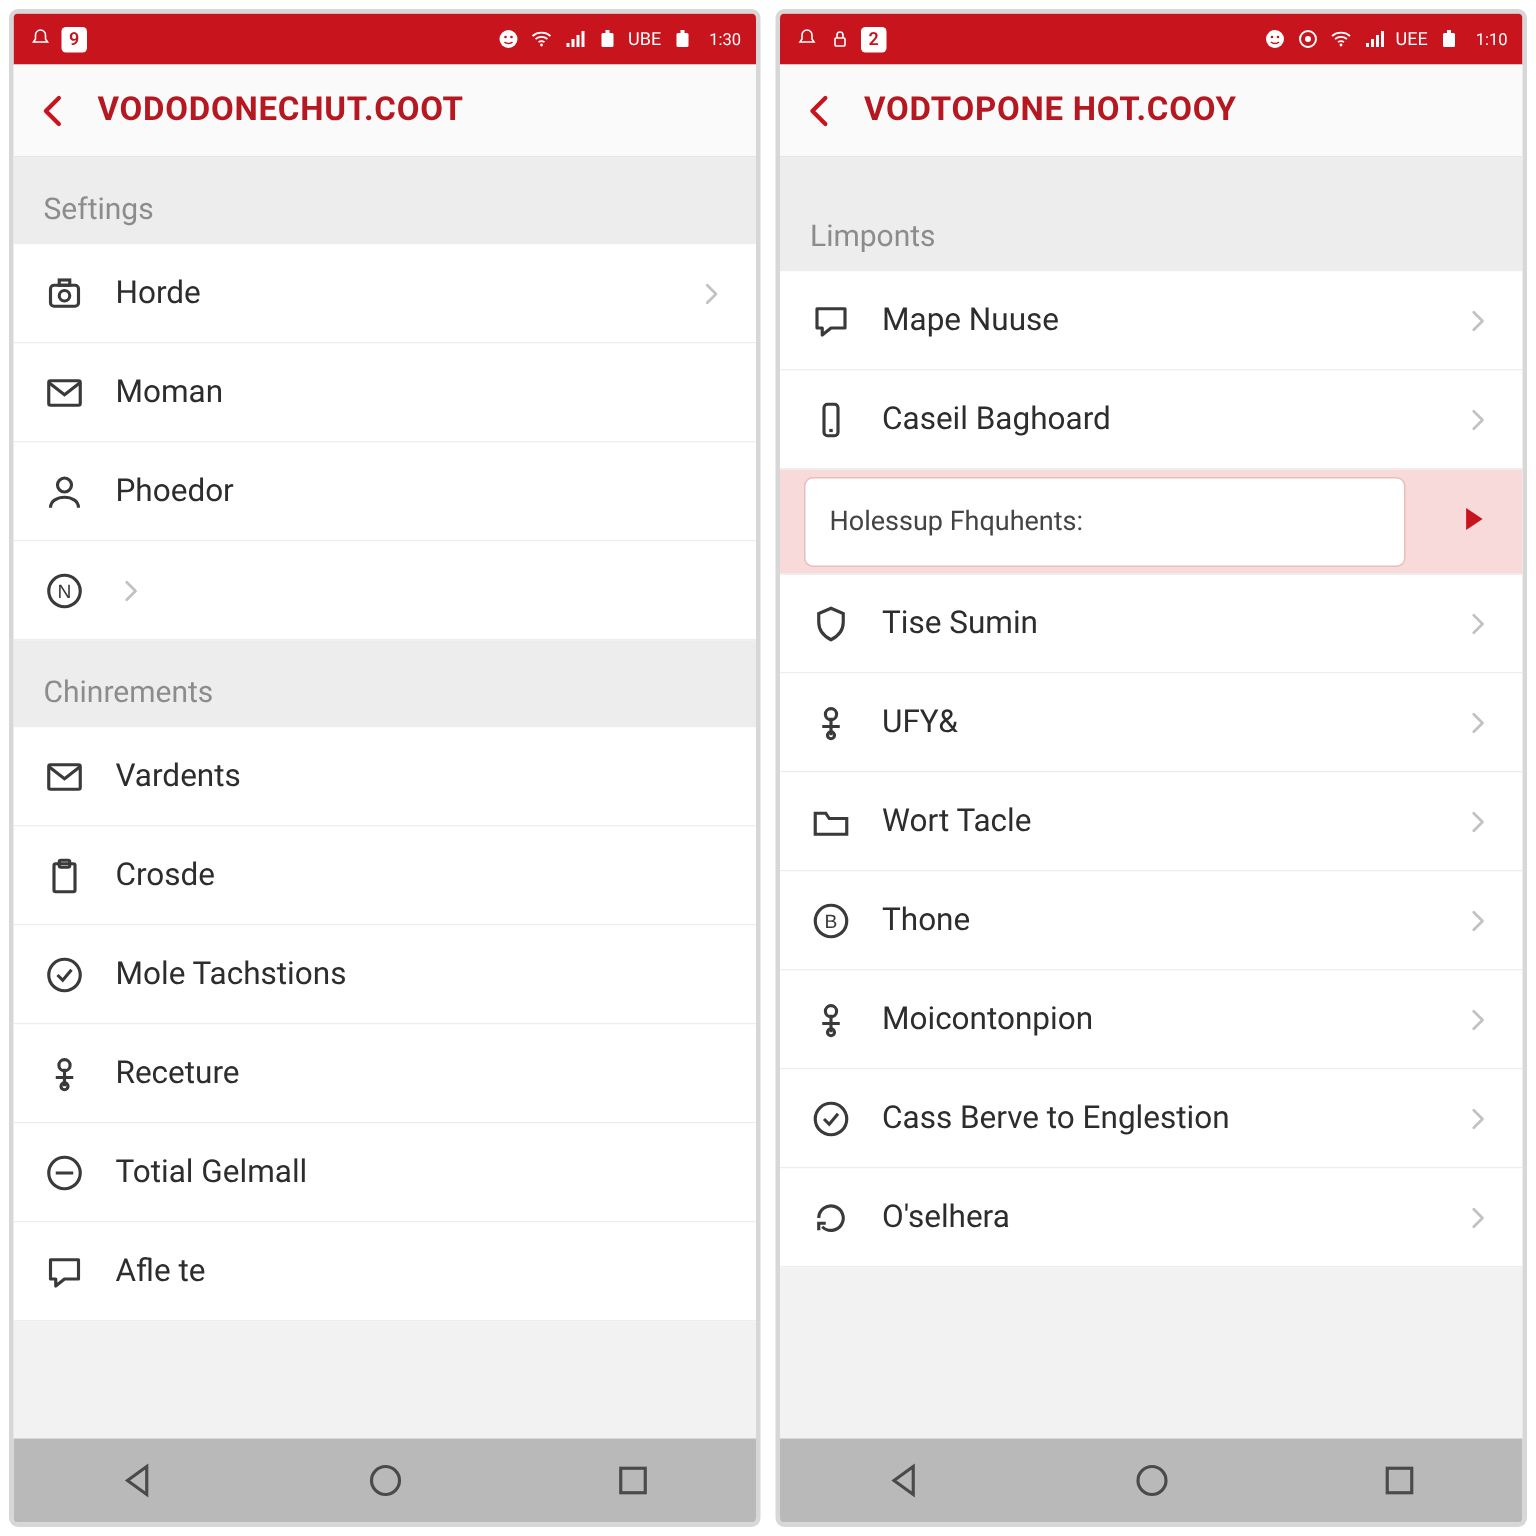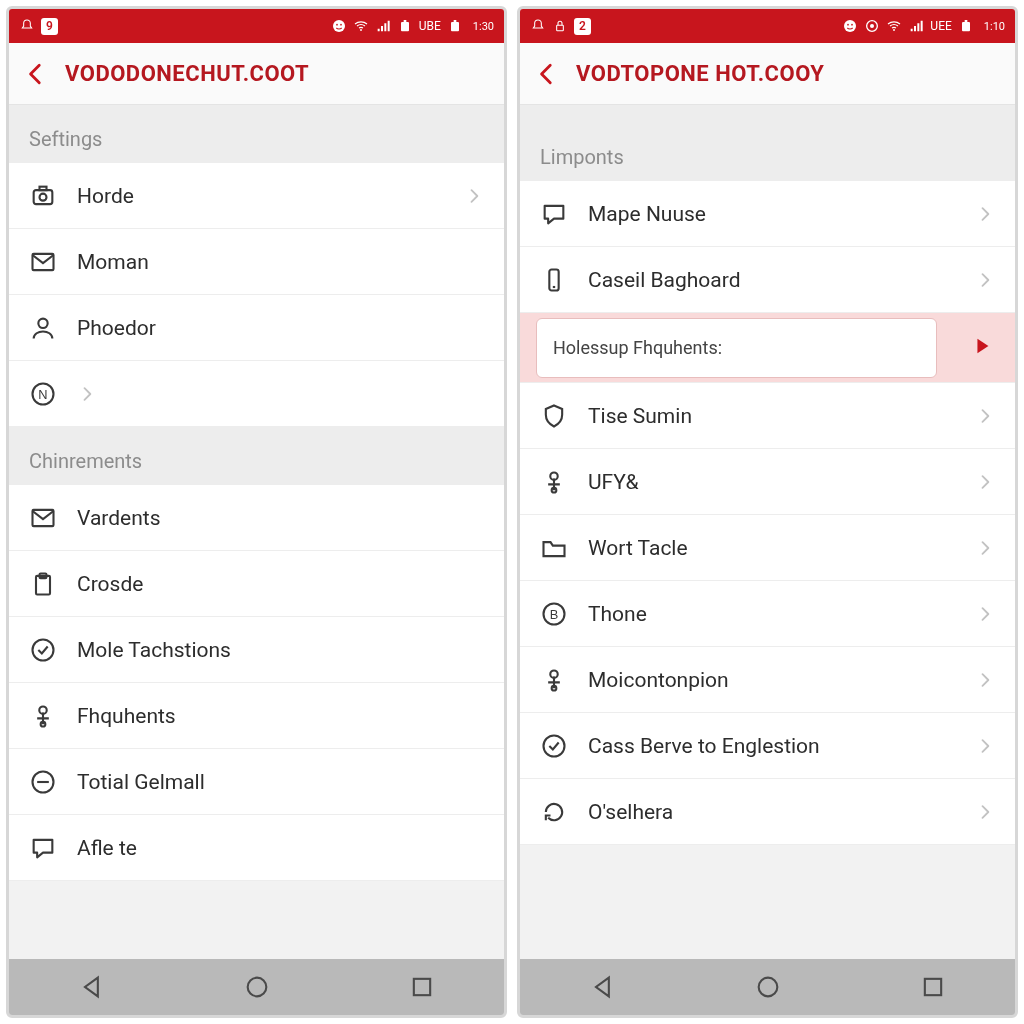--- a/index.html
+++ b/index.html
@@ -372,21 +372,21 @@
             </svg>
           </span>
         <span class="label">Mole Tachstions</span>
       </div>
       <div class="row">
         <span class="icon-slot">
             <svg viewBox="0 0 24 24">
               <use href="#i-person-x"></use>
             </svg>
           </span>
-        <span class="label">Fhquhents</span>
+        <span class="label">Receture</span>
       </div>
       <div class="row">
         <span class="icon-slot">
             <svg viewBox="0 0 24 24">
               <use href="#i-minus-circle"></use>
             </svg>
           </span>
         <span class="label">Totial Gelmall</span>
       </div>
       <div class="row">

